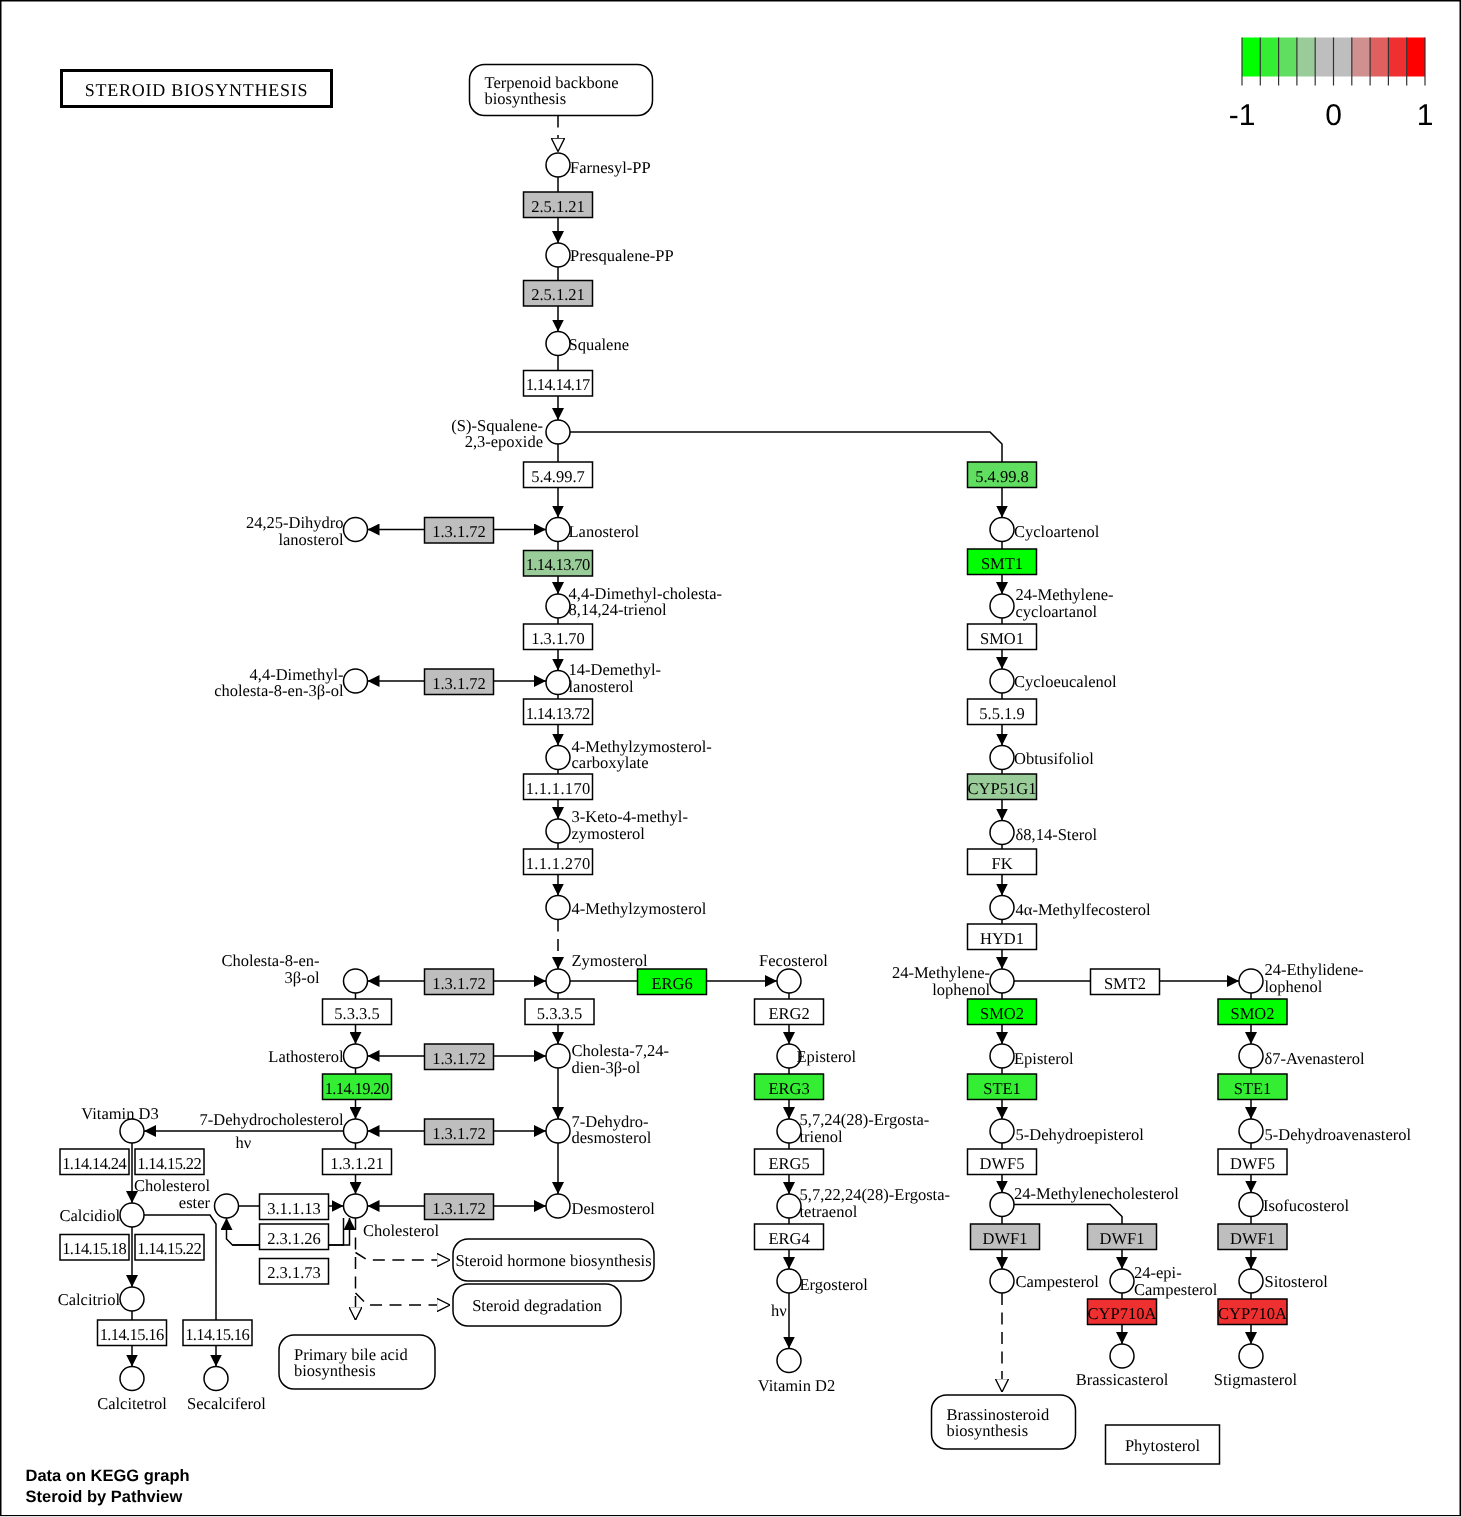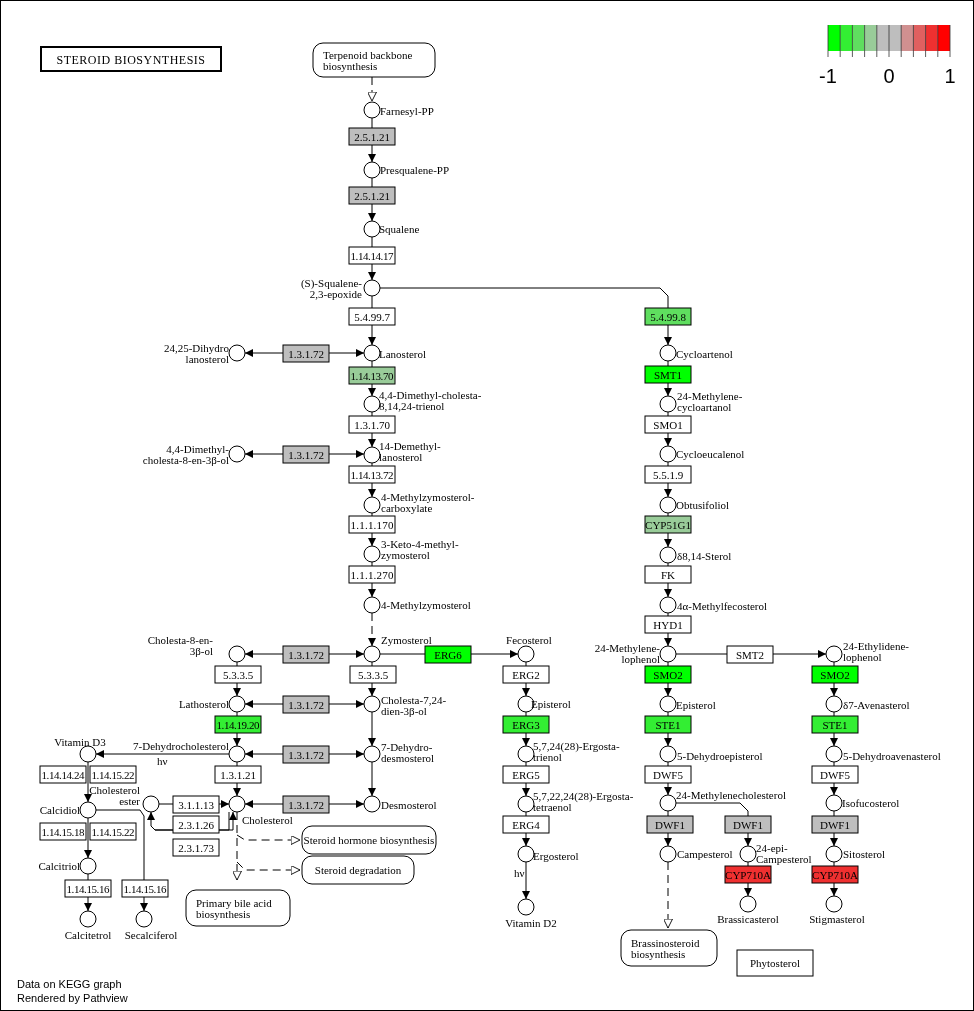--- a/index.html
+++ b/index.html
@@ -1,21 +1,21 @@
 <!DOCTYPE html>
 <html><head>
 <meta charset="utf-8">
 <style>
   html,body{margin:0;padding:0;background:#fff;}
   #canvas{position:relative;width:974px;height:1011px;background:#fff;overflow:hidden;}
   #frame{position:absolute;left:0;top:0;width:972px;height:1009px;border:1px solid #000;}
   svg text{font-family:"Liberation Serif","DejaVu Serif",serif;font-size:11px;fill:#000;}
   .enz text{font-size:11px;}
   .lg text{font-family:"Liberation Sans","DejaVu Sans",sans-serif;font-size:20px;}
-  .foot{font-family:"Liberation Sans","DejaVu Sans",sans-serif;font-size:11px;font-weight:normal;}
+  .foot{font-family:"Liberation Sans","DejaVu Sans",sans-serif;font-size:11px;font-weight:bold;}
 </style>
 </head>
 <body>
 
 <div id="canvas">
   <div id="frame"></div>
 
   <svg id="diagram" width="974" height="1011" style="position:absolute;left:0;top:0">
     <defs>
       <marker id="arr" viewBox="0 0 10 10" refX="10" refY="5" markerWidth="8" markerHeight="8" orient="auto">
@@ -588,15 +588,15 @@
         <line x1="937.8" y1="25" x2="937.8" y2="57" stroke="#333" stroke-width="0.8"></line>
         <line x1="950" y1="25" x2="950" y2="57" stroke="#333" stroke-width="0.8"></line>
         <text x="828" y="83" text-anchor="middle">-1</text>
         <text x="889" y="83" text-anchor="middle">0</text>
         <text x="950" y="83" text-anchor="middle">1</text>
       </g>
   </svg>
 
   <div class="foot" style="position:absolute;left:17px;top:977px;line-height:14px">
     <div>Data on KEGG graph</div>
-    <div>Rendered by Pathview</div>
+    <div>Steroid by Pathview</div>
   </div>
 </div>
 
 </body></html>

